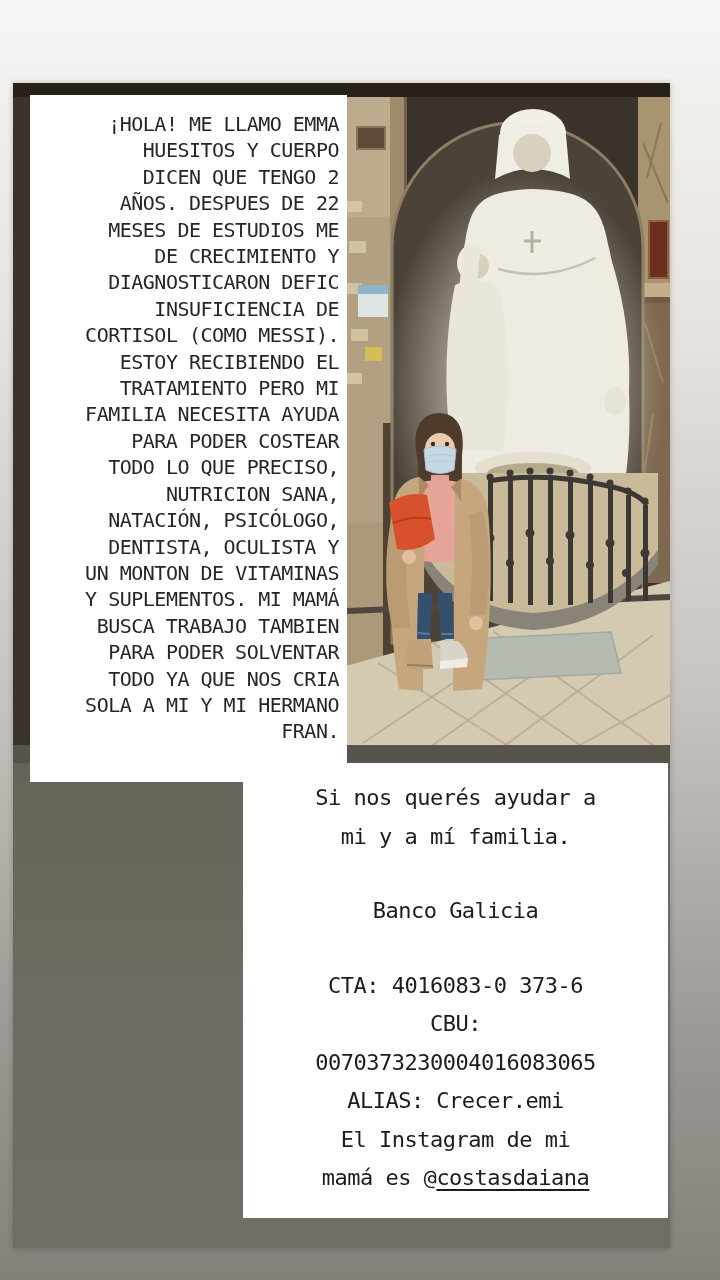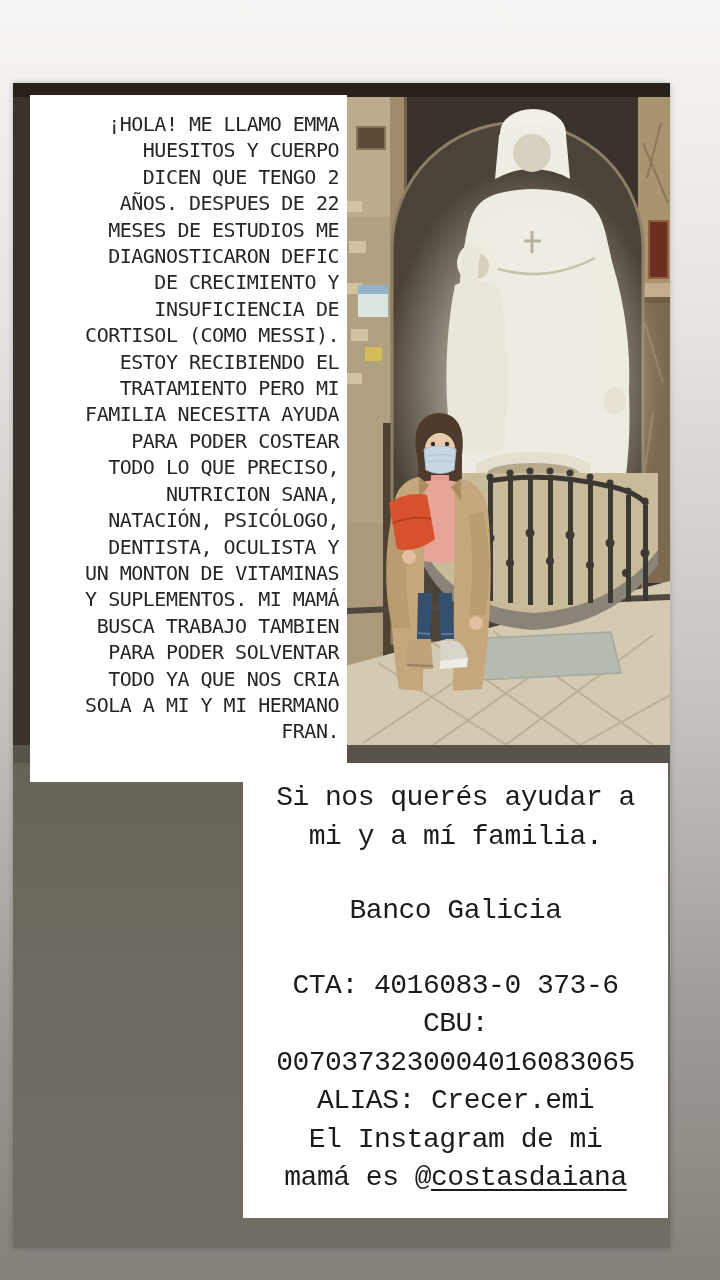--- a/index.html
+++ b/index.html
@@ -25,23 +25,22 @@
   .intro-card .card-lines div{
     font-size:20px;line-height:26.4px;white-space:nowrap;
     letter-spacing:-0.5px;
   }
   .donation-panel{
     position:absolute;left:230px;top:680px;width:425px;height:455px;
     background:#ffffff;box-sizing:border-box;
     padding:16px 6px 0 6px;text-align:center;color:#1c1c1c;
   }
   .donation-panel p{
-    margin:0;font-size:28px;line-height:38.5px;white-space:nowrap;
+    margin:0;font-size:22px;line-height:38.5px;white-space:nowrap;
     letter-spacing:-0.5px;
-    font-family:Liberation Mono, monospace;
   }
   .donation-panel p.gap{margin-top:36px;}
   .handle{text-decoration:underline;text-underline-offset:4px;text-decoration-thickness:2px;}
 </style>
 </head>
 <body>
 
 <div class="page">
 
   <div class="story-block">
@@ -186,22 +185,22 @@
       <rect x="0" y="662" width="657" height="18" fill="#59544b"></rect>
     </svg>
 
     <div class="intro-card">
       <div class="card-lines">
           <div>¡HOLA! ME LLAMO EMMA</div>
           <div>HUESITOS Y CUERPO</div>
           <div>DICEN QUE TENGO 2</div>
           <div>AÑOS. DESPUES DE 22</div>
           <div>MESES DE ESTUDIOS ME</div>
+          <div>DE CRECIMIENTO Y</div>
           <div>DIAGNOSTICARON DEFIC</div>
-          <div>DE CRECIMIENTO Y</div>
           <div>INSUFICIENCIA DE</div>
           <div>CORTISOL (COMO MESSI).</div>
           <div>ESTOY RECIBIENDO EL</div>
           <div>TRATAMIENTO PERO MI</div>
           <div>FAMILIA NECESITA AYUDA</div>
           <div>PARA PODER COSTEAR</div>
           <div>TODO LO QUE PRECISO,</div>
           <div>NUTRICION SANA,</div>
           <div>NATACIÓN, PSICÓLOGO,</div>
           <div>DENTISTA, OCULISTA Y</div>

